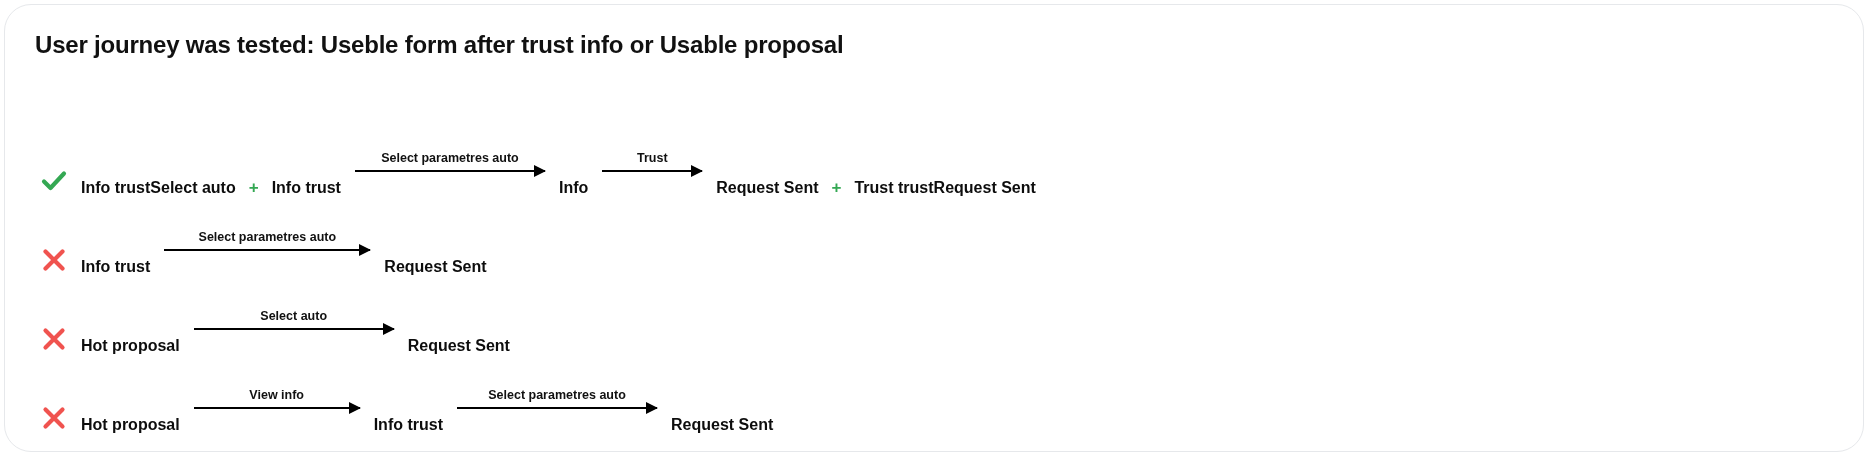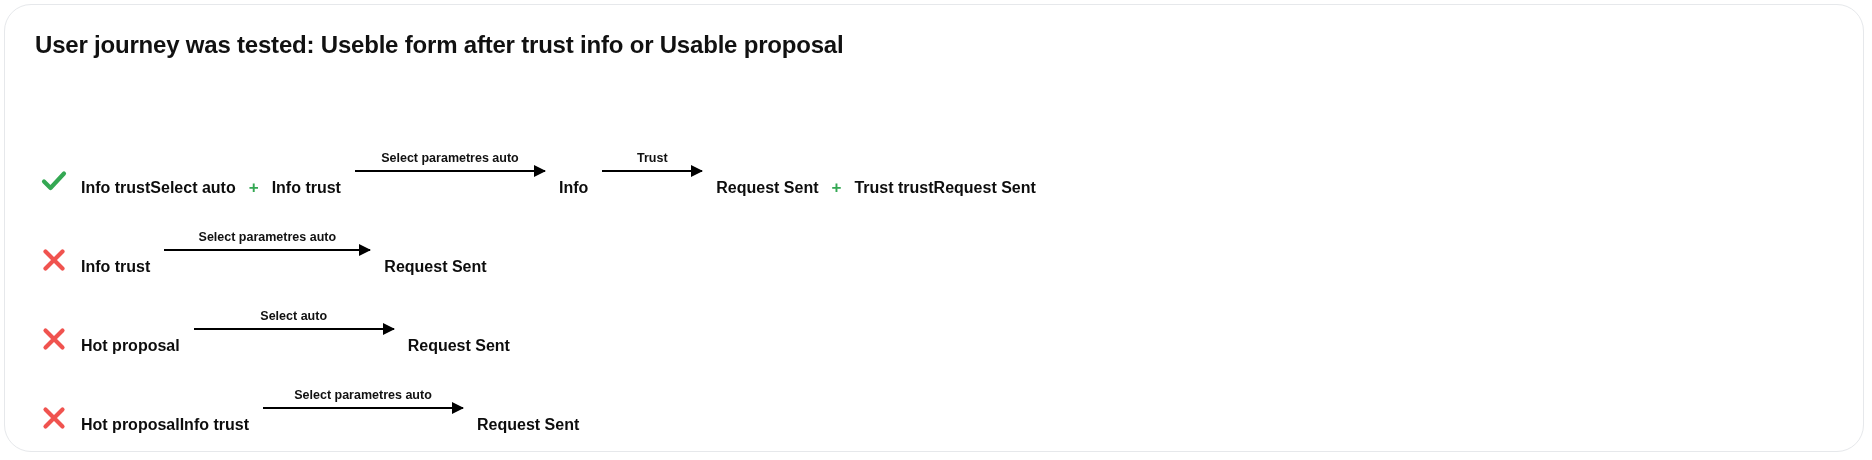--- a/index.html
+++ b/index.html
@@ -193,20 +193,24 @@
         </div>
       </div>
       <div class="flow-row">
         <span class="status-icon">
           <svg width="26" height="26" viewBox="0 0 26 26" aria-hidden="true">
             <path d="M4.5 4.5 L21.5 21.5 M21.5 4.5 L4.5 21.5" fill="none" stroke="#f0534f" stroke-width="4.2" stroke-linecap="round"></path>
           </svg>
         </span>
         <div class="row-inner">
           <span class="node">Hot proposal</span>
+          <span class="edge">
+            <span class="edge-label">View info</span>
+            <span class="arrow" style="width:166px"></span>
+          </span>
           <span class="node">Info trust</span>
           <span class="edge">
             <span class="edge-label">Select parametres auto</span>
             <span class="arrow" style="width:200px"></span>
           </span>
           <span class="node">Request Sent</span>
         </div>
       </div>
     </div>
 

